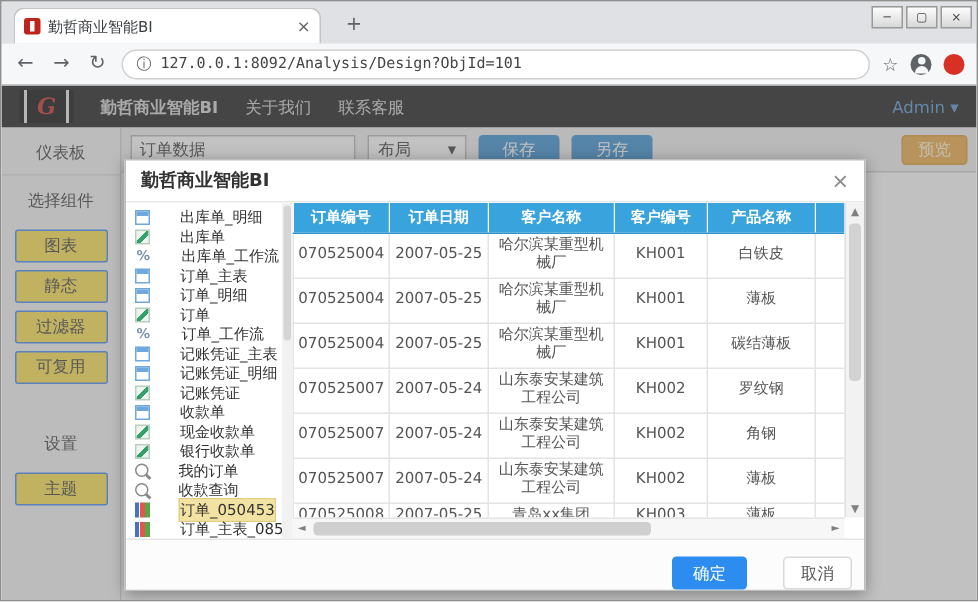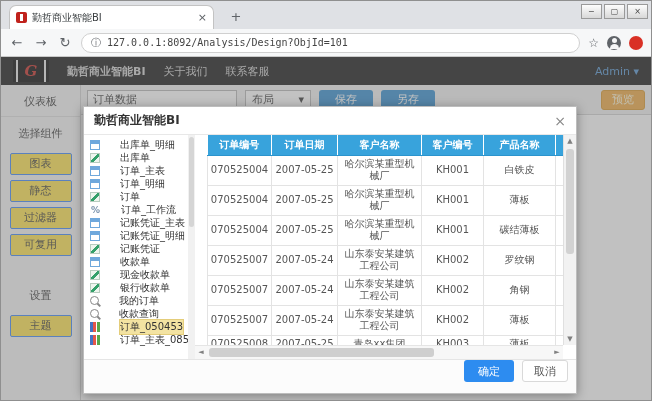--- a/index.html
+++ b/index.html
@@ -71,37 +71,37 @@
   .table-icon { width:10px; height:10px; border:1px solid #6fa8dc; background:linear-gradient(#6fa8dc 0 3px,#fff 3px); }
   .form-icon { width:10px; height:10px; border:1px solid #b7cdbf; background:linear-gradient(135deg,#eef5ee 42%,#34a06a 42% 68%,#eef5ee 68%); }
   .workflow-icon { width:11px; height:10px; font-size:9px; line-height:10px; color:#7a93ad; font-weight:bold; text-align:center; }
   .workflow-icon::before { content:"%"; }
   .query-icon { width:9px; height:9px; border:1.5px solid #888; border-radius:50%; position:relative; }
   .query-icon::after { content:""; position:absolute; width:4px; height:1.5px; background:#888; right:-3px; bottom:-1px; transform:rotate(45deg); }
   .chart-icon { width:10px; height:10px; background:linear-gradient(90deg,#4472c4 0 3px,#fff 3px 3.5px,#e4564a 3.5px 6.5px,#fff 6.5px 7px,#57a64a 7px 10px); }
 
   .grid-area { flex:1; position:relative; overflow:hidden; }
   .grid-viewport { position:absolute; left:0; top:0; right:13px; bottom:14px; overflow:hidden; }
-  table.grid { border-collapse:collapse; table-layout:fixed; width:428px; font-size:10px;margin-left:12px; }
+  table.grid { border-collapse:collapse; table-layout:fixed; width:428px; font-size:10px; }
   .grid th { background:#38a3dc; color:#fff; font-weight:bold; height:20px; border-right:1px solid rgba(255,255,255,0.45); border-bottom:1px solid #2b94cd; padding:0 2px; white-space:nowrap; overflow:hidden; }
   .grid td { border:1px solid #e3e3e3; color:#555; text-align:center; padding:2px 2px; line-height:1.25; overflow:hidden; }
   .grid tr.r1 td { height:18px; }
   .grid tr.r2 td { height:27px; }
   .c0{width:64px}.c1{width:66px}.c2{width:84px}.c3{width:62px}.c4{width:72px}.c5{width:80px}
 
   .vscroll { position:absolute; right:0; top:0; bottom:14px; width:13px; background:#f2f2f2; border-left:1px solid #e0e0e0; }
   .vscroll .arr { position:absolute; left:0; right:0; text-align:center; font-size:7px; color:#808080; height:12px; line-height:12px; }
   .vscroll .arr.up { top:0; } .vscroll .arr.down { bottom:0; }
   .vscroll .thumb { position:absolute; left:2px; right:2px; top:14px; height:105px; background:#d2d2d2; border-radius:3px; }
   .hscroll { position:absolute; left:0; right:13px; bottom:0; height:14px; background:#f7f7f7; border-top:1px solid #e5e5e5; }
   .hscroll .arr { position:absolute; top:0; bottom:0; width:12px; text-align:center; font-size:7px; color:#808080; line-height:13px; }
   .hscroll .arr.left { left:0; } .hscroll .arr.right { right:0; }
   .hscroll .thumb { position:absolute; top:2px; height:9px; left:14px; width:225px; background:#cfcfcf; border-radius:3px; }
 
-  .modal-footer { height:34px; flex:none; border-top:1px solid #e5e5e5; background:#fcfcfc; display:flex; align-items:flex-start; justify-content:flex-end; gap:8px; padding:0 8px; }
+  .modal-footer { height:34px; flex:none; border-top:1px solid #e5e5e5; background:#fcfcfc; display:flex; align-items:flex-end; justify-content:flex-end; gap:24px; padding:0 8px; }
   .btn-ok { height:22px; padding:0 14px; background:#2d8cf0; color:#fff; border:none; border-radius:3px; font-size:11px; font-family:inherit; }
   .btn-cancel { height:22px; padding:0 11px; background:#fff; color:#555; border:1px solid #d9d9d9; border-radius:3px; font-size:11px; font-family:inherit; }
 </style>
 </head>
 <body>
 
 <div class="window">
 
   <div class="titlebar">
     <div class="tab">
@@ -180,20 +180,24 @@
       <div class="modal-body">
 
         <div class="tree">
           <div class="tree-item">
               <span class="ticon table-icon"></span>
               <span class="tree-label">出库单_明细</span>
             </div>
           <div class="tree-item">
               <span class="ticon form-icon"></span>
               <span class="tree-label">出库单</span>
+            </div>
+          <div class="tree-item">
+              <span class="ticon workflow-icon"></span>
+              <span class="tree-label">出库单_工作流</span>
             </div>
           <div class="tree-item">
               <span class="ticon table-icon"></span>
               <span class="tree-label">订单_主表</span>
             </div>
           <div class="tree-item">
               <span class="ticon table-icon"></span>
               <span class="tree-label">订单_明细</span>
             </div>
           <div class="tree-item">

